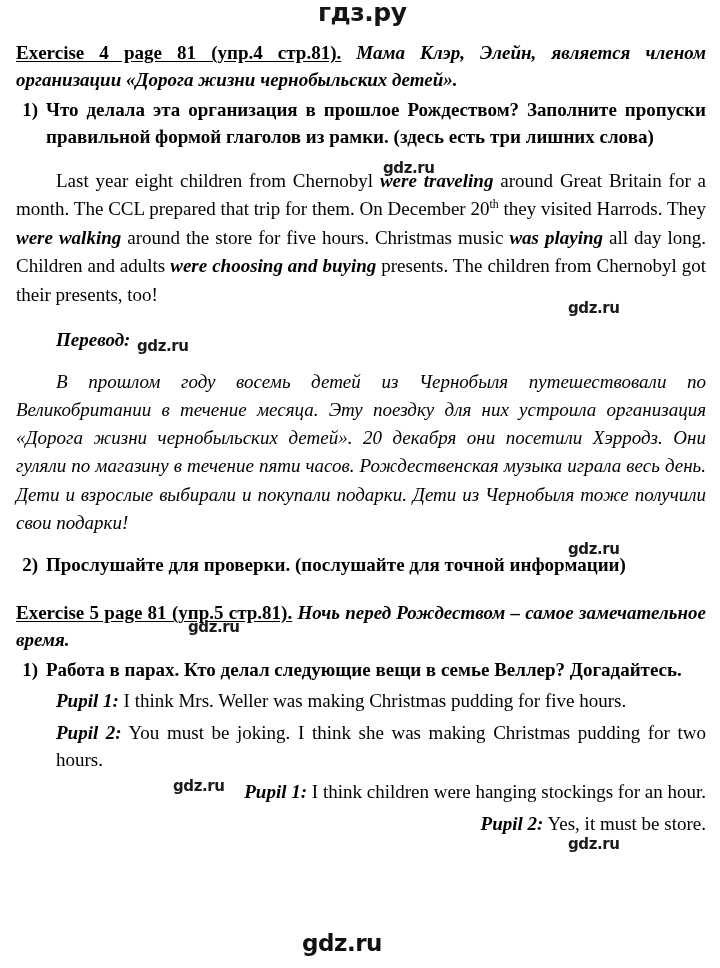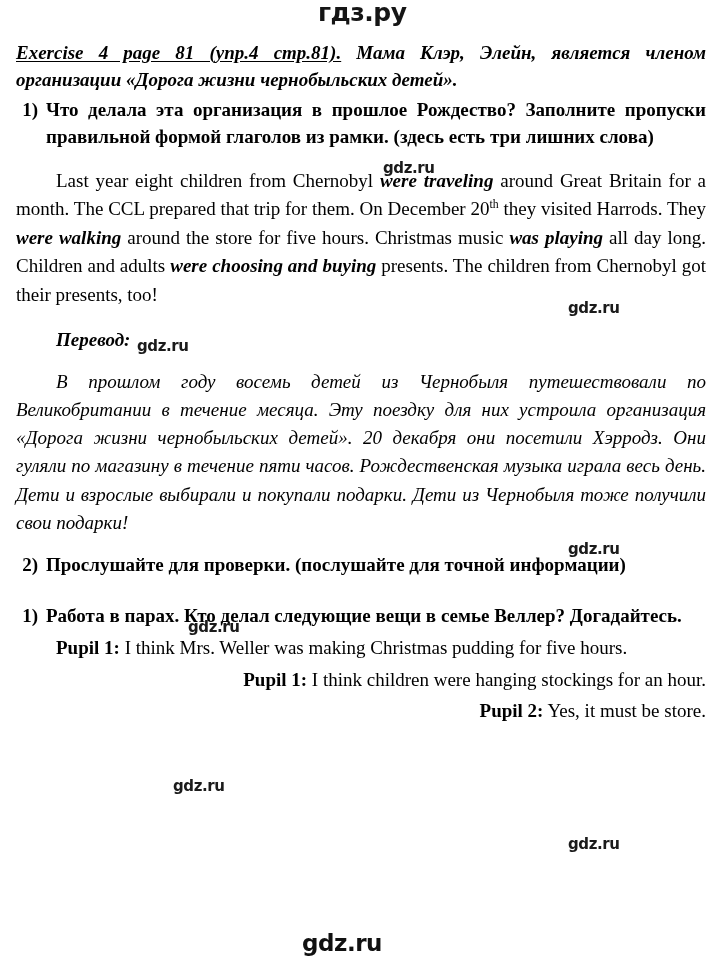--- a/index.html
+++ b/index.html
@@ -76,21 +76,20 @@
     font-size: 19px;
     line-height: 1.42;
     text-align: justify;
     text-justify: inter-word;
     margin-bottom: 2px;
   }
   .ex-head .ex-label {
     font-weight: bold;
     text-decoration: underline;
     text-underline-offset: 2px;
-    font-style: italic;
   }
   .ex-head .ex-sub {
     font-weight: bold;
     font-style: italic;
   }
 
   .numbered {
     display: flex;
     font-size: 19px;
     line-height: 1.44;
@@ -148,20 +147,21 @@
   .dialog-line {
     font-size: 19px;
     line-height: 1.42;
     text-align: justify;
     text-justify: inter-word;
     margin-left: 40px;
     margin-top: 5px;
   }
   .dialog-line .speaker {
     font-weight: bold;
+    font-style: italic;
   }
   .dialog-line.nojust {
     text-align: right;
   }
 
   .gap-lg { height: 22px; }
   .gap-md { height: 12px; }
 </style>
 </head>
 <body>
@@ -177,46 +177,48 @@
   <div class="wm" style="left:188px; top:618px;">gdz.ru</div>
   <div class="wm" style="left:173px; top:777px;">gdz.ru</div>
   <div class="wm" style="left:568px; top:835px;">gdz.ru</div>
 
   <div class="content">
 
     <p class="ex-head"><span class="ex-label">Exercise 4  page  81  (упр.4  стр.81).</span><span class="ex-sub"> Мама Клэр, Элейн, является членом организации «Дорога жизни чернобыльских детей».</span></p>
 
     <div class="numbered">
       <span class="num">1)</span>
-      <span class="ntext">Что делала эта организация в прошлое Рождество? Заполните пропуски правильной формой глаголов из рамки. (здесь есть три лишних слова)</span>
+      <span class="ntext">Что делала эта организация в прошлое Рождеством? Заполните пропуски правильной формой глаголов из рамки. (здесь есть три лишних слова)</span>
     </div>
 
     <p class="body-para"><span>Last year eight children from Chernobyl </span><b>were traveling</b><span> around Great Britain for a month. The CCL prepared that trip for them. On December 20</span><sup>th</sup><span> they visited Harrods. They </span><b>were walking</b><span> around the store for five hours. Christmas music </span><b>was playing</b><span> all day long. Children and adults </span><b>were choosing and buying</b><span> presents. The children from Chernobyl got their presents, too!</span></p>
 
     <p class="trans-label">Перевод:</p>
 
     <p class="trans-para">В прошлом году восемь детей из Чернобыля путешествовали по Великобритании в течение месяца. Эту поездку для них устроила организация «Дорога жизни чернобыльских детей». 20 декабря они посетили Хэрродз. Они гуляли по магазину в течение пяти часов. Рождественская музыка играла весь день. Дети и взрослые выбирали и покупали подарки. Дети из Чернобыля тоже получили свои подарки!</p>
 
     <div class="gap-md"></div>
 
     <div class="numbered">
       <span class="num">2)</span>
       <span class="ntext">Прослушайте для проверки. (послушайте для точной информации)</span>
     </div>
 
     <div class="gap-lg"></div>
 
+    <p class="ex-head"><span class="ex-label">Exercise 5  page  81  (упр.5  стр.81).</span><span class="ex-sub"> Ночь перед Рождеством – самое замечательное время.</span></p>
 
     <div class="numbered">
       <span class="num">1)</span>
       <span class="ntext">Работа в парах. Кто делал следующие вещи в семье Веллер? Догадайтесь.</span>
     </div>
 
     <p class="dialog-line"><span class="speaker">Pupil 1:</span><span> I think Mrs. Weller was making Christmas pudding for five hours.</span></p>
 
+    <p class="dialog-line"><span class="speaker">Pupil 2:</span><span> You must be joking. I think she was making Christmas pudding for two hours.</span></p>
 
     <p class="dialog-line nojust"><span class="speaker">Pupil 1:</span><span> I think children were hanging stockings for an hour.</span></p>
 
     <p class="dialog-line nojust"><span class="speaker">Pupil 2:</span><span> Yes, it must be store.</span></p>
 
   </div>
 
   <div class="wm-bottom">gdz.ru</div>
 
 </div>

